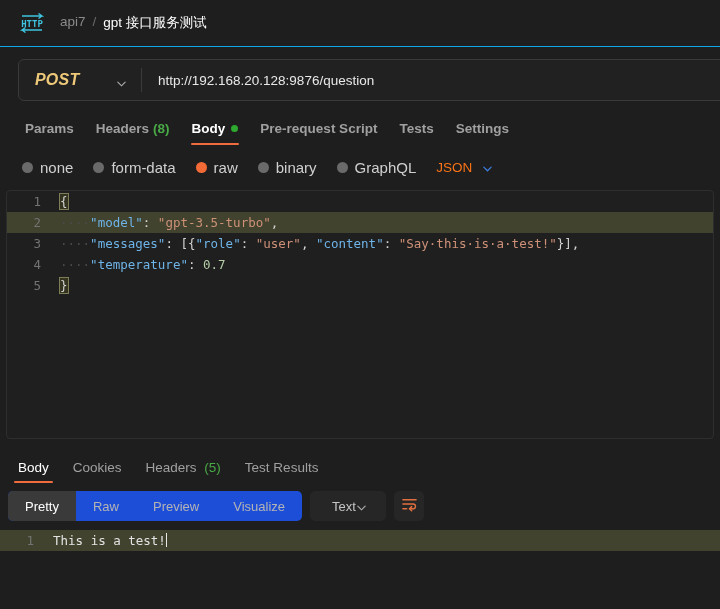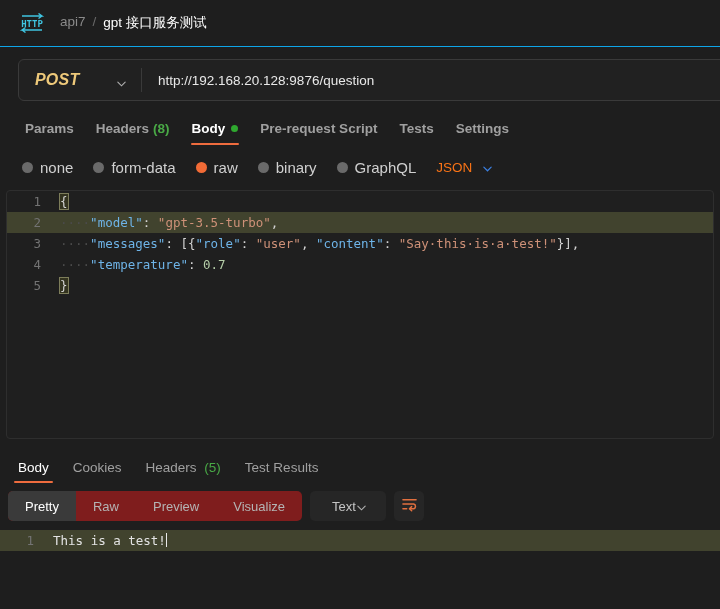--- a/index.html
+++ b/index.html
@@ -270,21 +270,21 @@
 
   
   .resp-toolbar {
     display: flex;
     align-items: center;
     margin-top: 8px;
     padding-left: 8px;
   }
   .seg-group {
     display: flex;
-    background: #7f1d1d;
+    background: #1d4ed8;
     border-radius: 5px;
     overflow: hidden;
     height: 30px;
     align-items: stretch;
   }
   .seg {
     display: flex;
     align-items: center;
     padding: 0 17px;
     font-size: 13px;

